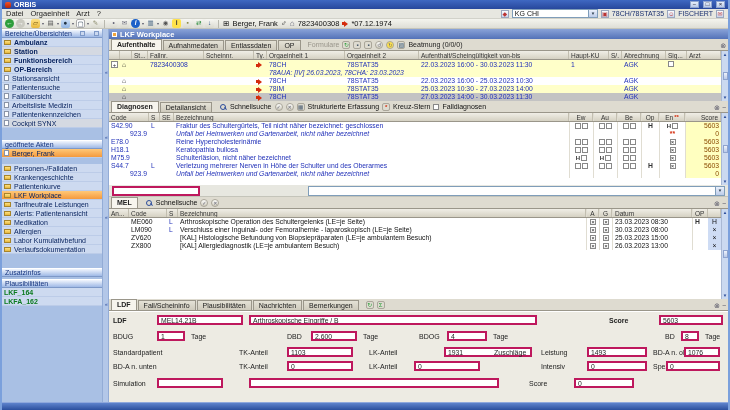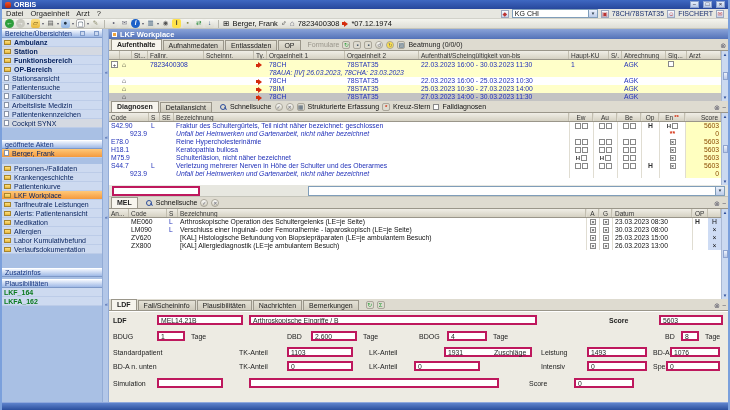--- a/index.html
+++ b/index.html
@@ -755,21 +755,21 @@
         <span class="lbl" style="left:130px;top:37px;">TK-Anteil</span>
         <input class="inp fin" style="left: 178px; top: 35px; width: 66px;" value="1103">
         <span class="lbl" style="left:260px;top:37px;">LK-Anteil</span>
         <input class="inp fin" style="left: 305px; top: 35px; width: 88px; margin-left: 30px;" value="1931">
         <span class="lbl" style="left:385px;top:37px;">Zuschläge</span>
         <span class="lbl" style="left:432px;top:37px;">Leistung</span>
         <input class="inp fin" style="left: 478px; top: 35px; width: 60px;" value="1493">
 
         <span class="lbl" style="left:544px;top:37px;">BD-A n. oben</span>
 
-        <input class="inp fin" style="right: 8px; top: 35px; width: 50px;" value="1076">
+        <input class="inp fin" style="right: 8px; top: 35px; width: 36px;" value="1076">
 
         <span class="lbl" style="left:4px;top:51px;">BD-A n. unten</span>
         <span class="lbl" style="left:130px;top:51px;">TK-Anteil</span>
         <input class="inp fin" style="left: 178px; top: 49px; width: 66px;" value="0">
         <span class="lbl" style="left:260px;top:51px;">LK-Anteil</span>
         <input class="inp fin" style="left: 305px; top: 49px; width: 66px;" value="0">
         <span class="lbl" style="left:432px;top:51px;">Intensiv</span>
         <input class="inp fin" style="left: 478px; top: 49px; width: 60px;" value="0">
         <span class="lbl" style="left:544px;top:51px;">Spezialbereich</span>
         <input class="inp fin" style="right: 8px; top: 49px; width: 54px;" value="0">

